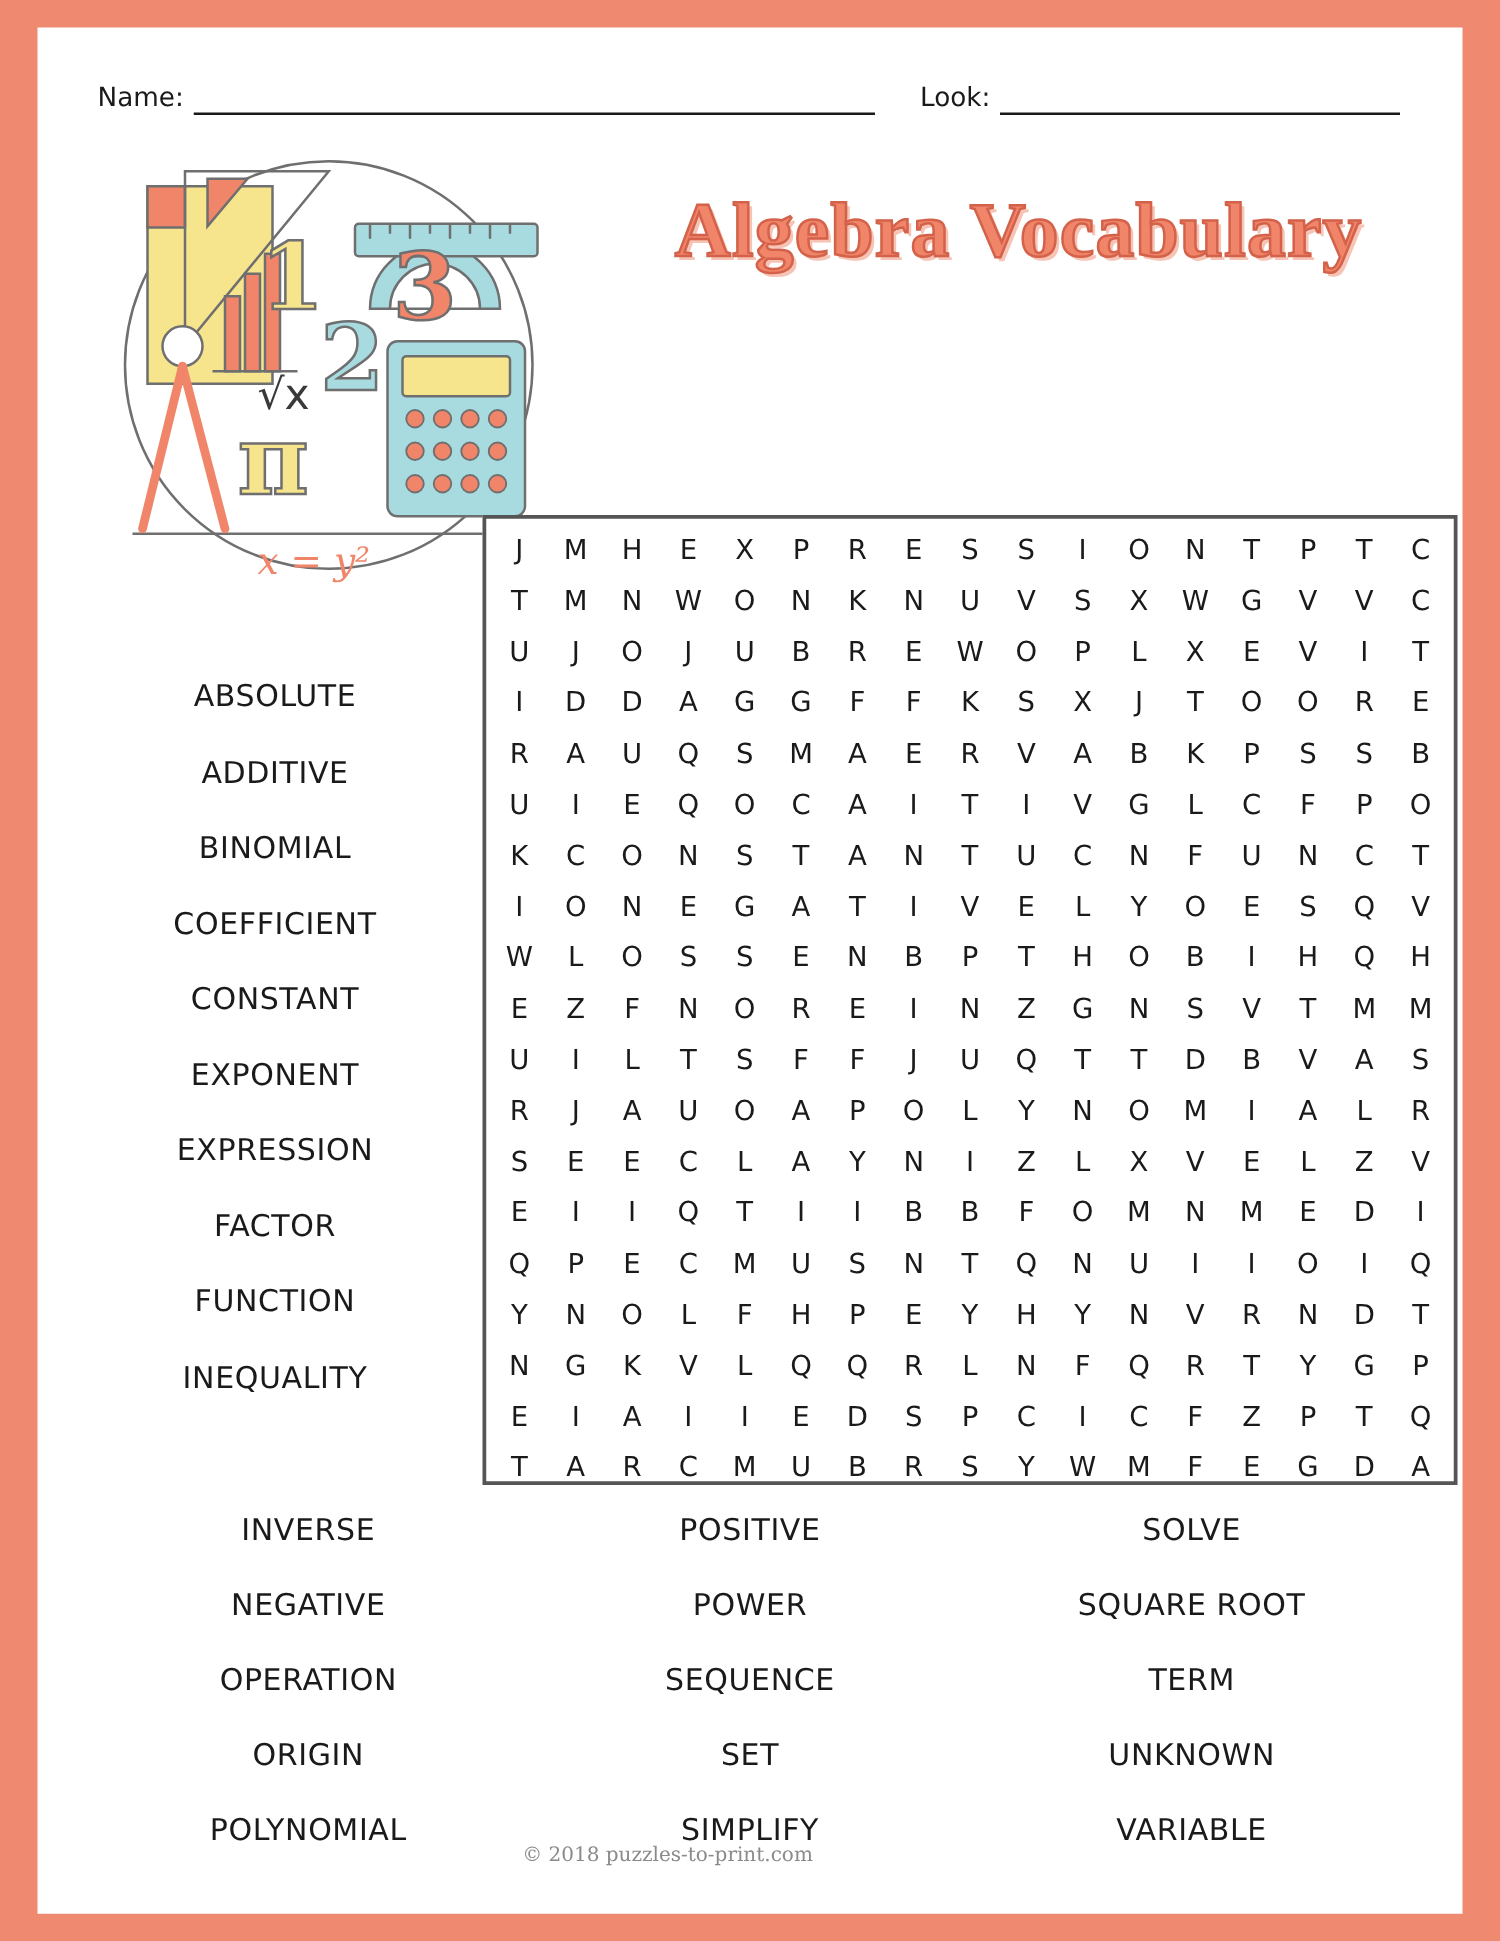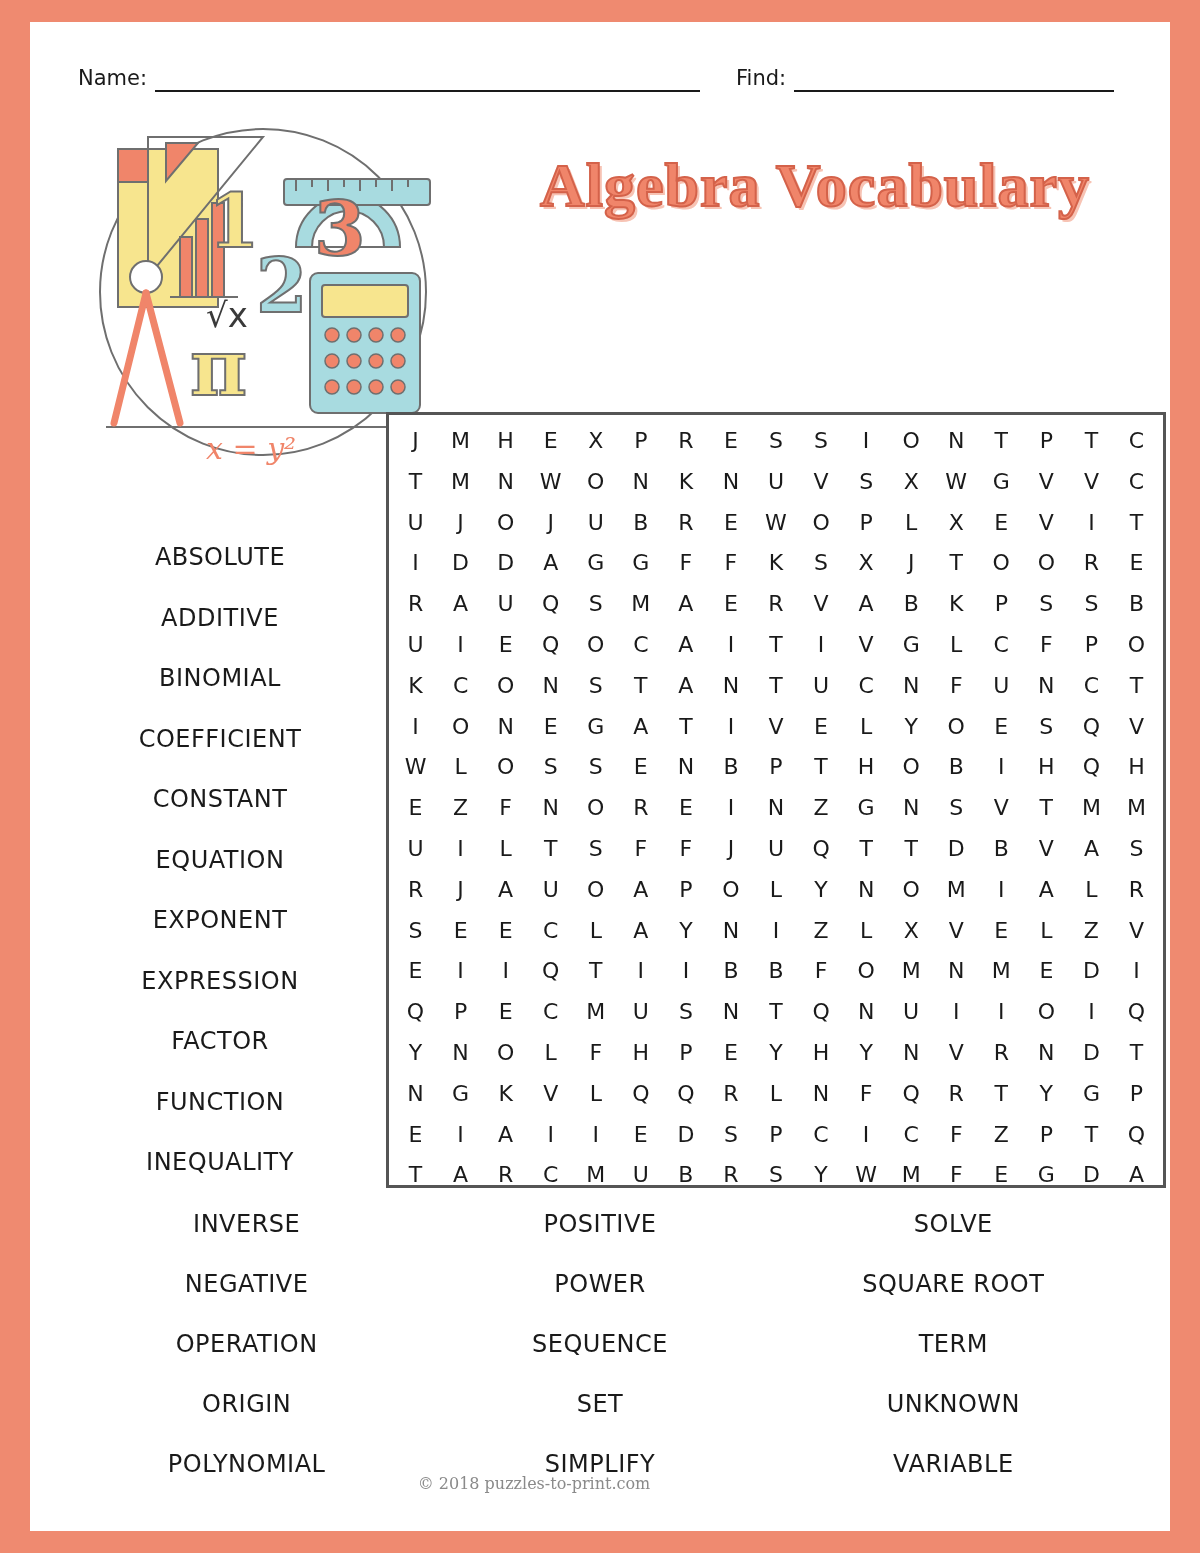--- a/index.html
+++ b/index.html
@@ -166,21 +166,21 @@
 </style>
 </head>
 <body>
 
 <div class="page">
 
   <div class="namedate">
     <span class="nd-label">Name:</span>
     <span class="nd-rule name"></span>
     <span class="nd-gap"></span>
-    <span class="nd-label">Find:</span>
+    <span class="nd-label">Look:</span>
     <span class="nd-rule date"></span>
   </div>
 
   <div class="illo">
     <svg width="360" height="345" viewBox="0 0 360 345" xmlns="http://www.w3.org/2000/svg">
       <circle cx="175" cy="165" r="163" fill="#ffffff" stroke="#6f6f6f" stroke-width="2"></circle>
 
       <line x1="18" y1="300" x2="332" y2="300" stroke="#6f6f6f" stroke-width="2"></line>
 
       <path d="M30 22 L130 22 L130 180 L30 180 Z" fill="#f7e58e" stroke="#6f6f6f" stroke-width="2"></path>
@@ -572,21 +572,20 @@
         <div class="cell">A</div>
       </div>
   </div>
 
   <div class="wordcol-left" id="wordcol-left">
       <div class="word">ABSOLUTE</div>
       <div class="word">ADDITIVE</div>
       <div class="word">BINOMIAL</div>
       <div class="word">COEFFICIENT</div>
       <div class="word">CONSTANT</div>
-      <div class="word">EQUATION</div>
       <div class="word">EXPONENT</div>
       <div class="word">EXPRESSION</div>
       <div class="word">FACTOR</div>
       <div class="word">FUNCTION</div>
       <div class="word">INEQUALITY</div>
     </div>
 
   <div class="wordrows" id="wordrows">
       <div class="wordrow">
         <div class="word">INVERSE</div>

